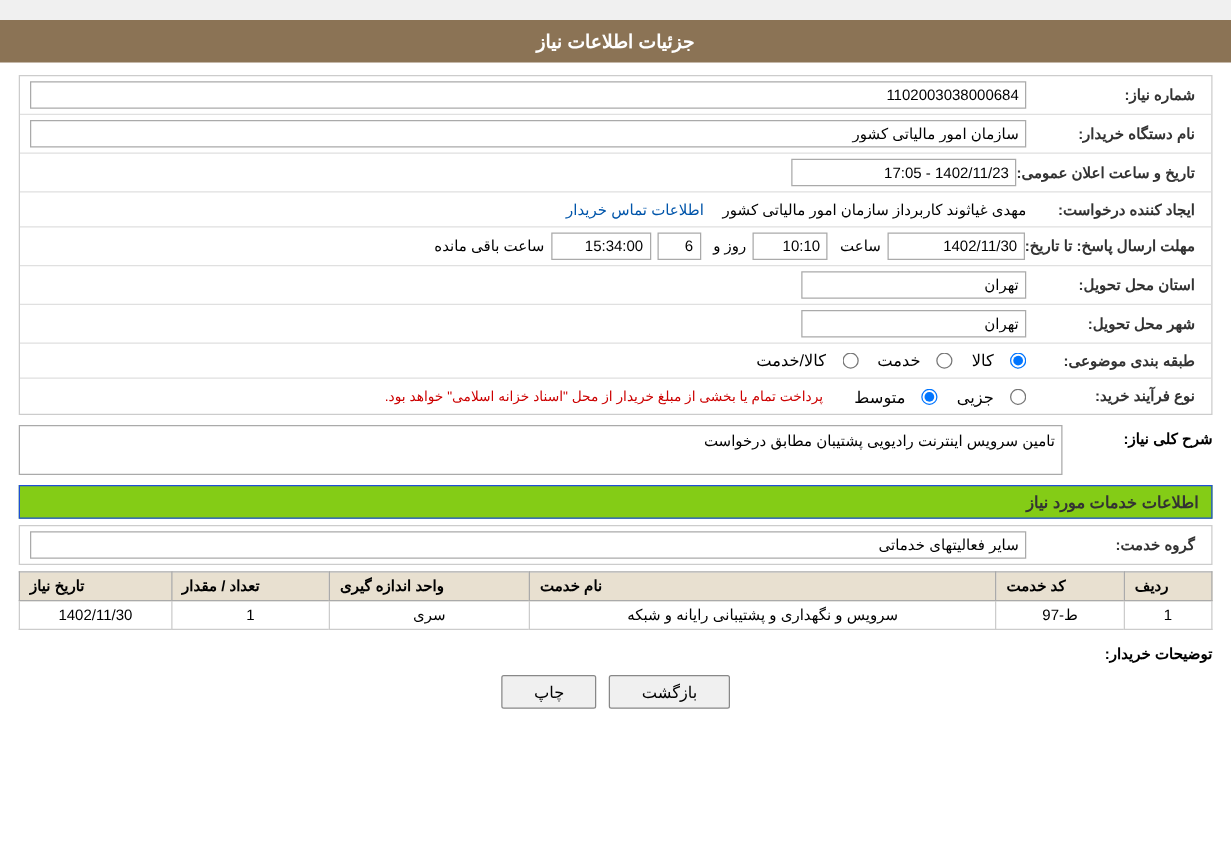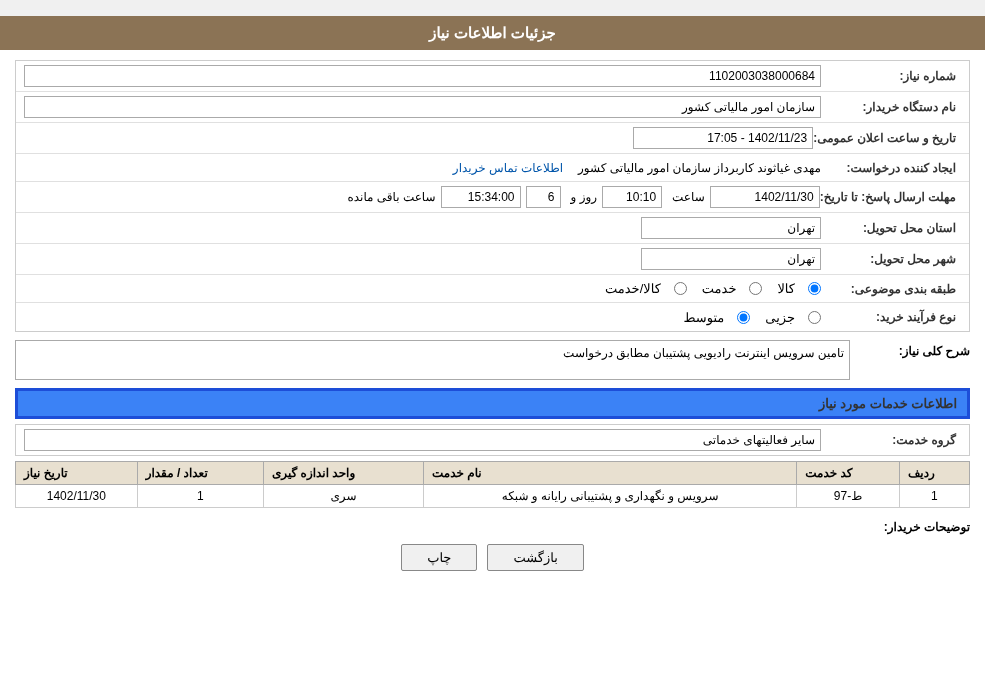--- a/index.html
+++ b/index.html
@@ -64,22 +64,22 @@
       direction: rtl;
       font-family: Tahoma, Arial, sans-serif;
     }
     .input-full { width: 100%; }
     .link-text {
       color: #0055aa;
       text-decoration: none;
       font-size: 12px;
     }
     .section-title {
-      background: #3b82f6;
-      border: 3px solid #1d4ed8;
+      background: #84cc16;
+      border: 1px solid #1d4ed8;
       padding: 5px 10px;
       font-weight: bold;
       font-size: 13px;
       color: #333;
       margin-bottom: 5px;
       margin-top: 8px;
     }
     .radio-group {
       display: flex;
       gap: 15px;
@@ -285,20 +285,21 @@
         <div class="value-cell">
           <div class="radio-group">
             <div class="radio-item">
               <input type="radio" name="purchase_type" style="">
               <span>جزیی</span>
             </div>
             <div class="radio-item">
               <input type="radio" name="purchase_type" checked="" style="">
               <span>متوسط</span>
             </div>
+            <span class="purchase-note" style="font-size:11px; margin-right:10px;">پرداخت تمام یا بخشی از مبلغ خریدار از محل "اسناد خزانه اسلامی" خواهد بود.</span>
           </div>
         </div>
       </div>
     </div>
 
     <div class="sharch-section">
       <div class="sharch-label">شرح کلی نیاز:</div>
       <div class="sharch-content">تامین سرویس اینترنت رادیویی پشتیبان مطابق درخواست</div>
     </div>
 

